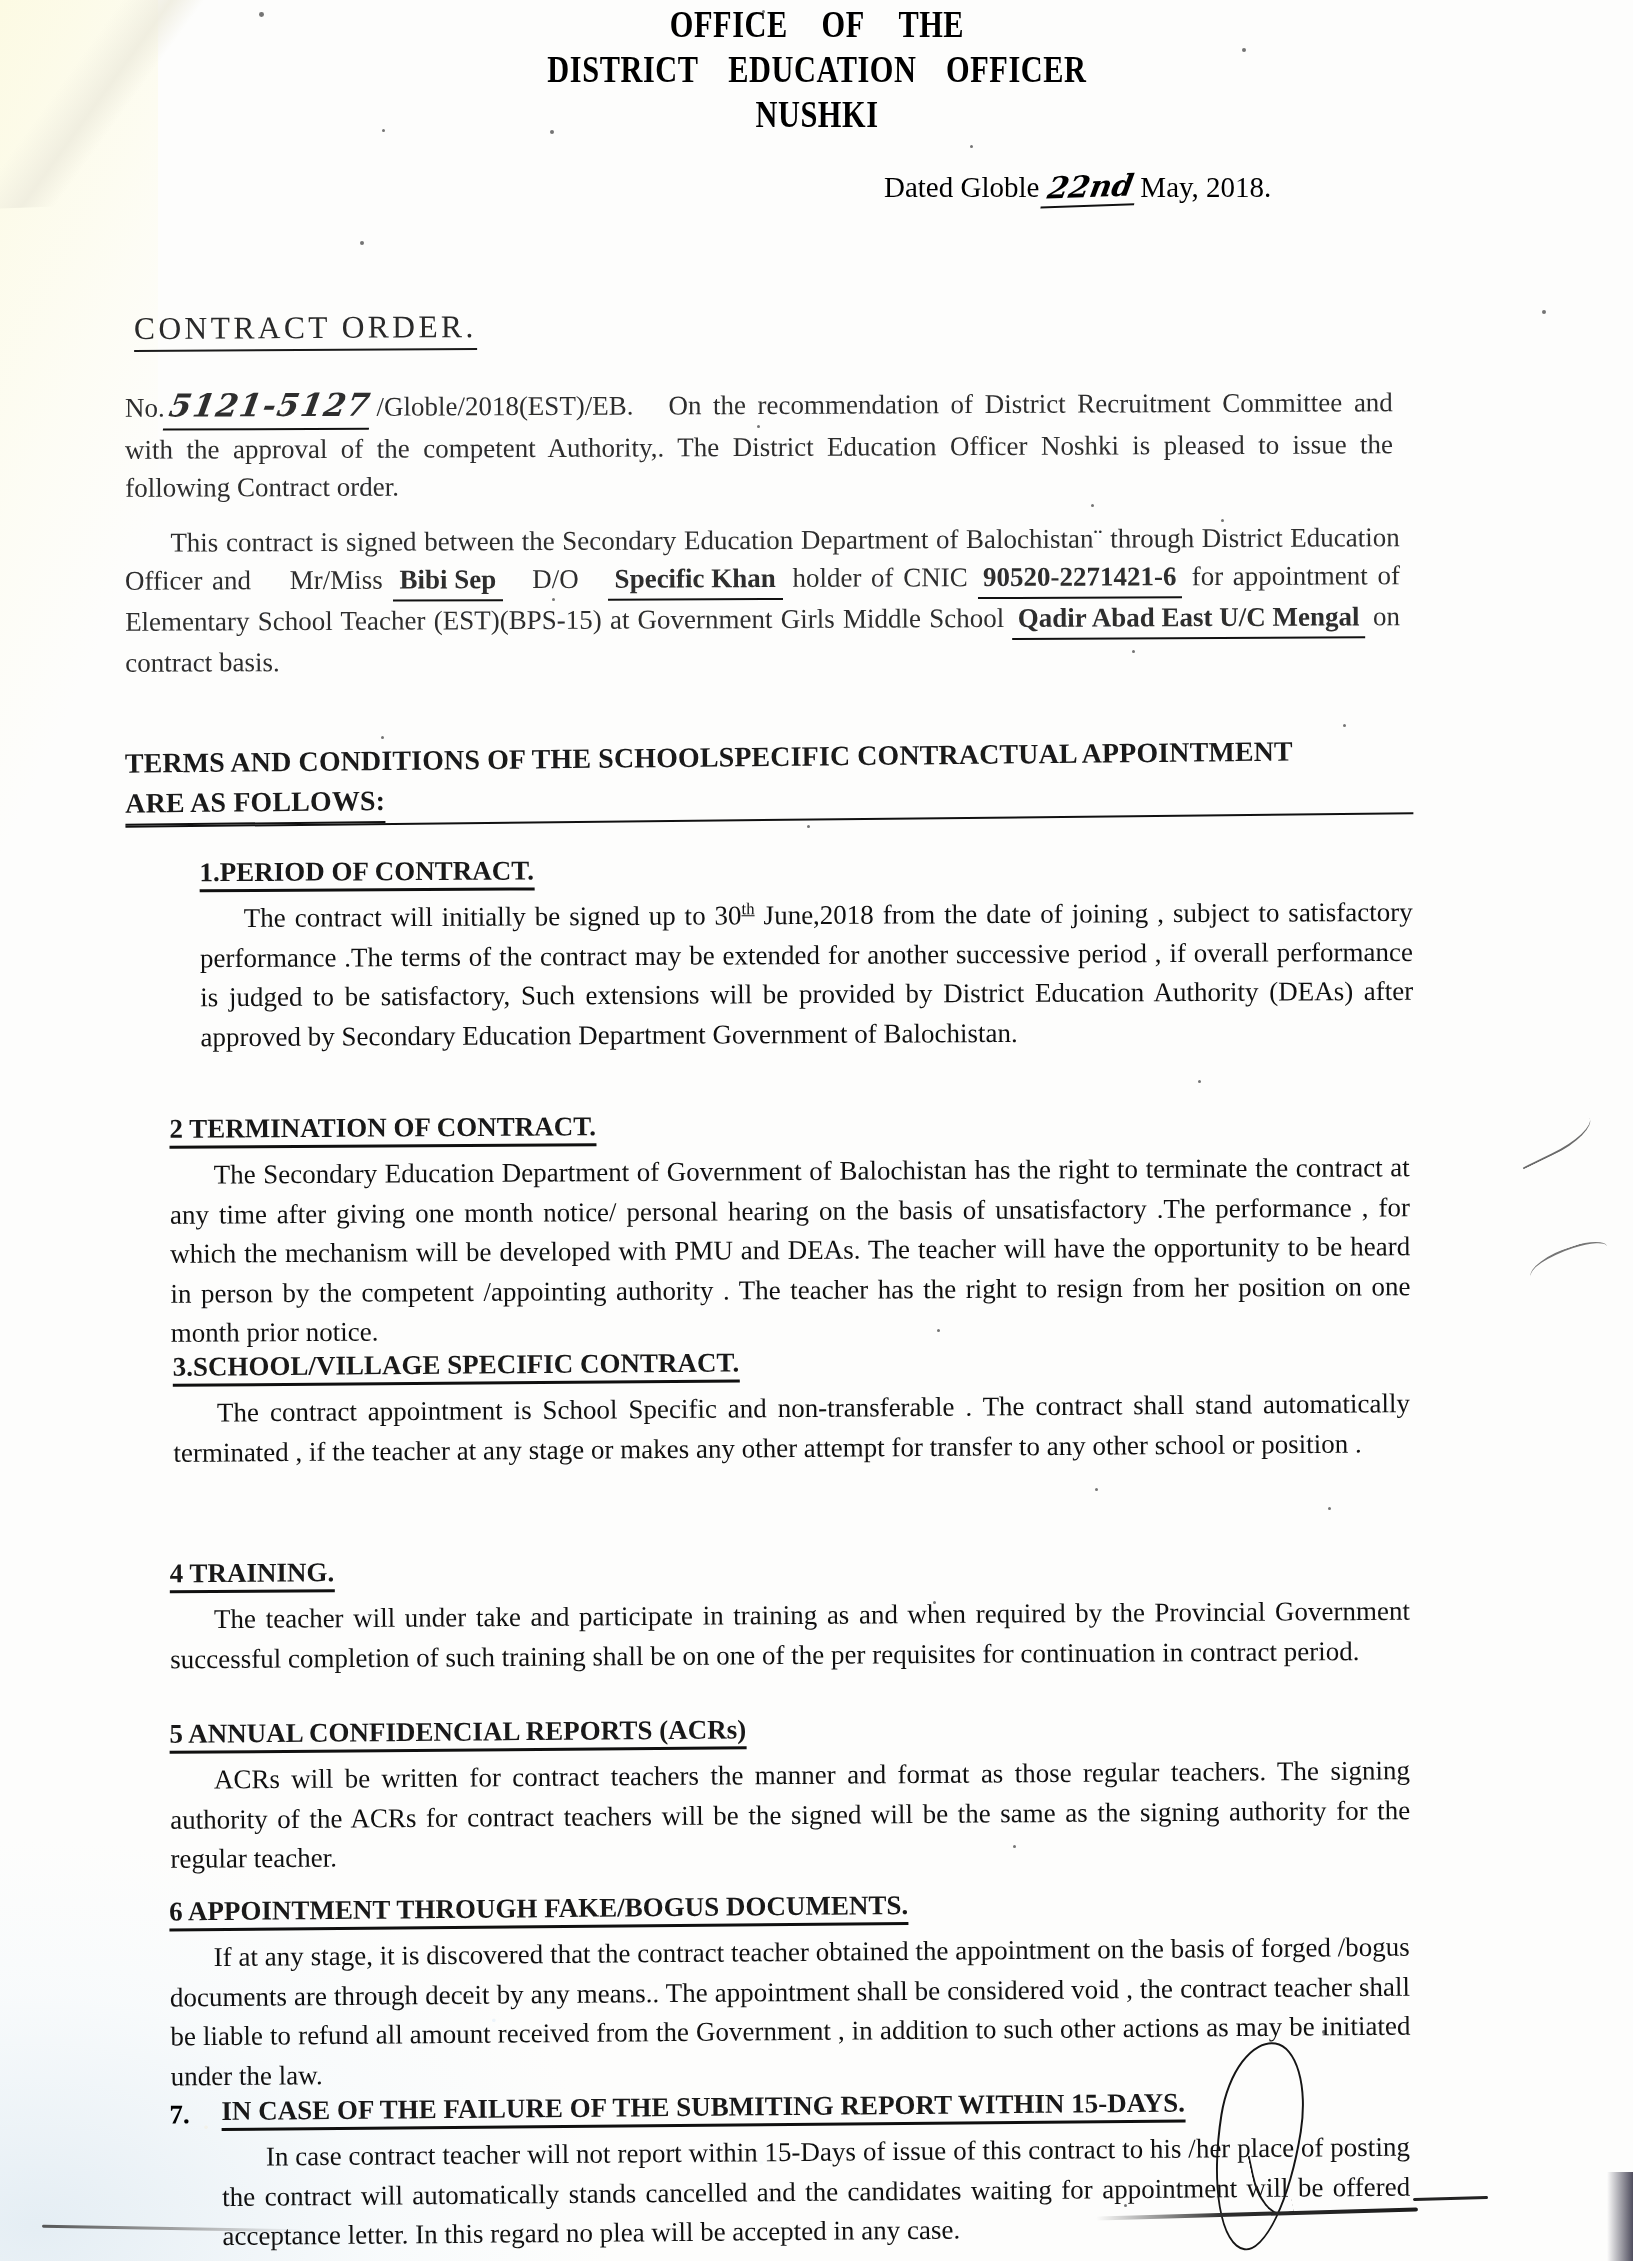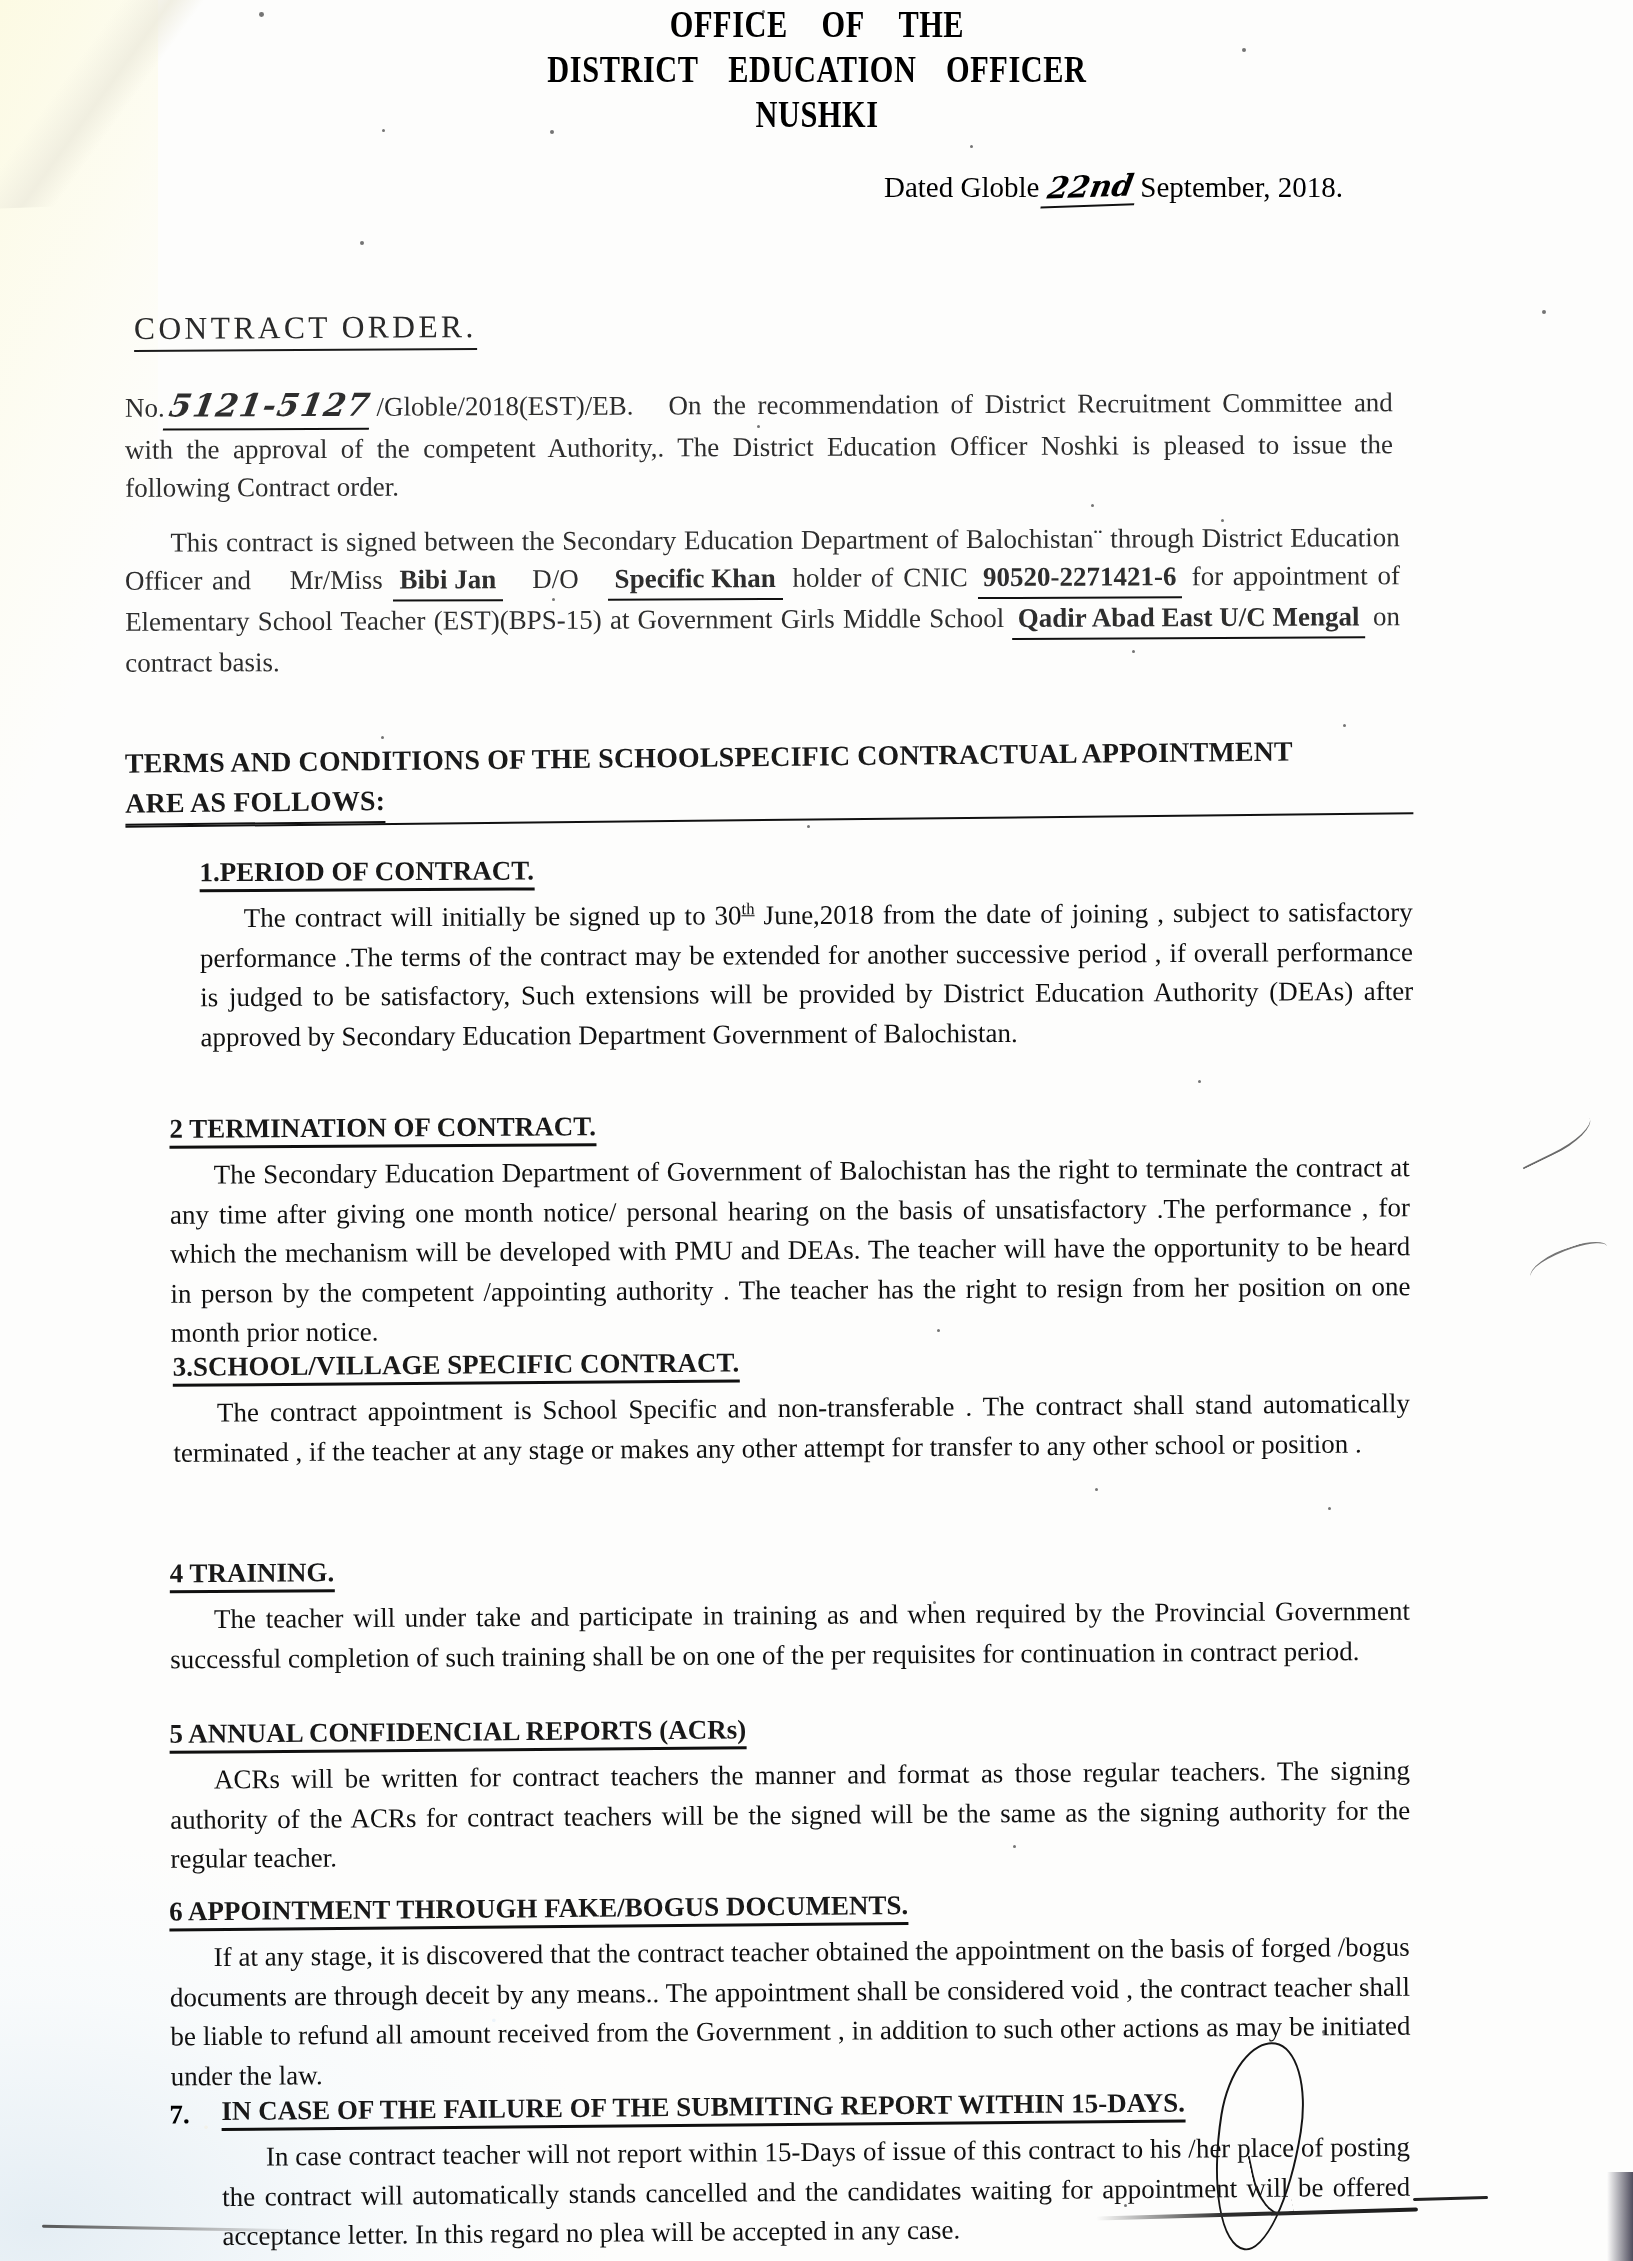--- a/index.html
+++ b/index.html
@@ -257,33 +257,33 @@
 
   <div class="hdr-line hdr1">
     <span>OFFICE</span><span class="sp"></span><span>OF</span><span class="sp"></span><span>THE</span>
   </div>
   <div class="hdr-line hdr2">
     <span>DISTRICT</span><span class="sp"></span><span>EDUCATION</span><span class="sp"></span><span>OFFICER</span>
   </div>
   <div class="hdr-line hdr3">NUSHKI</div>
 
   <div class="dated">
-    <span>Dated Globle</span><span class="hw">22nd</span><span>September, 2018.</span>
+    <span>Dated Globle</span><span class="hw">22nd</span><span>May, 2018.</span>
   </div>
 
   <div class="title">CONTRACT ORDER.</div>
 
   <div class="body-txt para-no faded">
     <span>No.</span><span class="hw-no">5121-5127</span><span>/Globle/2018(EST)/EB.</span>&nbsp;&nbsp;&nbsp;<span>On the recommendation of District Recruitment Committee and with the approval of the competent Authority,. The District Education Officer Noshki is pleased to issue the following Contract order.</span>
   </div>
 
   <div class="body-txt para-contract faded">
     &nbsp;&nbsp;&nbsp;&nbsp;&nbsp;&nbsp;<span>This contract is signed between the Secondary Education Department of Balochistan¨ through District Education Officer and</span>
     &nbsp;&nbsp;&nbsp;<span class="blk">Mr/Miss</span>
-    <span class="fill">Bibi Jan</span>
+    <span class="fill">Bibi Sep</span>
     &nbsp;&nbsp;<span>D/O</span>
     &nbsp;&nbsp;<span class="fill">Specific Khan</span>
     <span>holder of CNIC</span>
     <span class="fill-thin">90520-2271421-6</span>
     <span>for appointment of Elementary School Teacher (EST)(BPS-15) at Government Girls Middle School</span>
     <span class="fill-thin">Qadir Abad East U/C Mengal</span>
     <span>on contract basis.</span>
   </div>
 
   <div class="terms-head">

